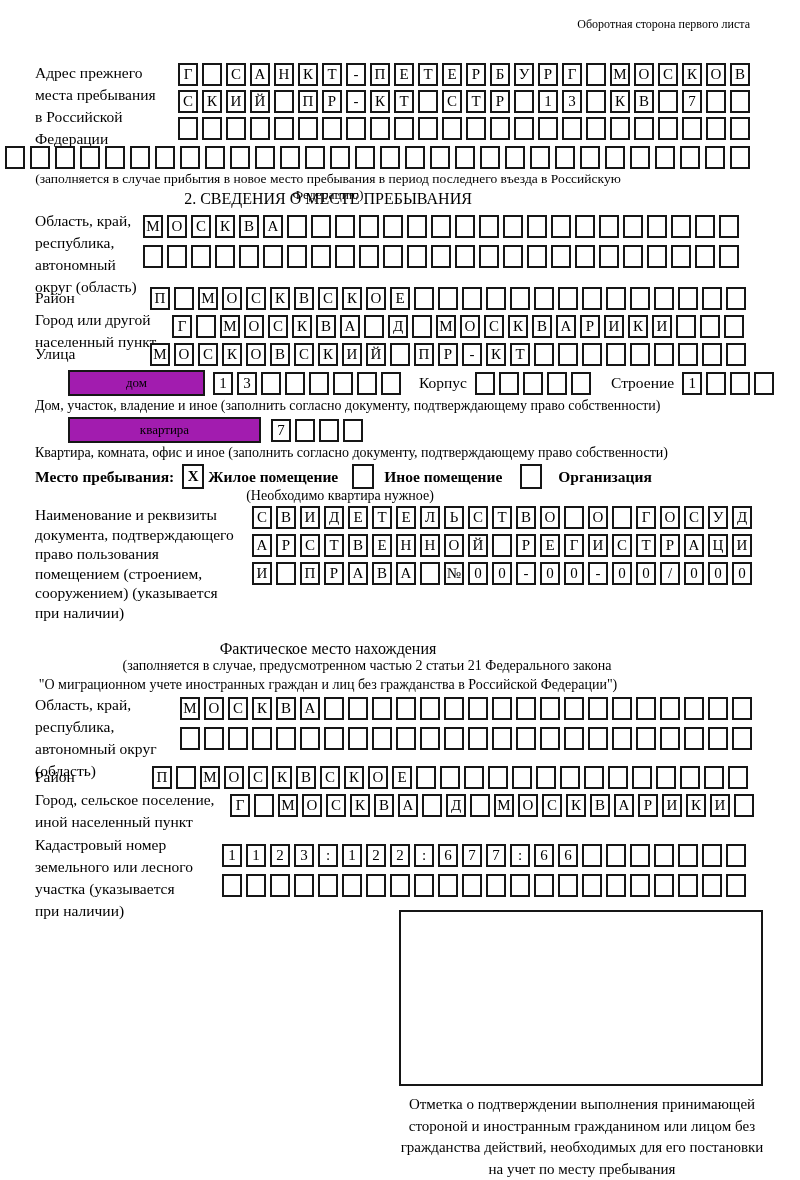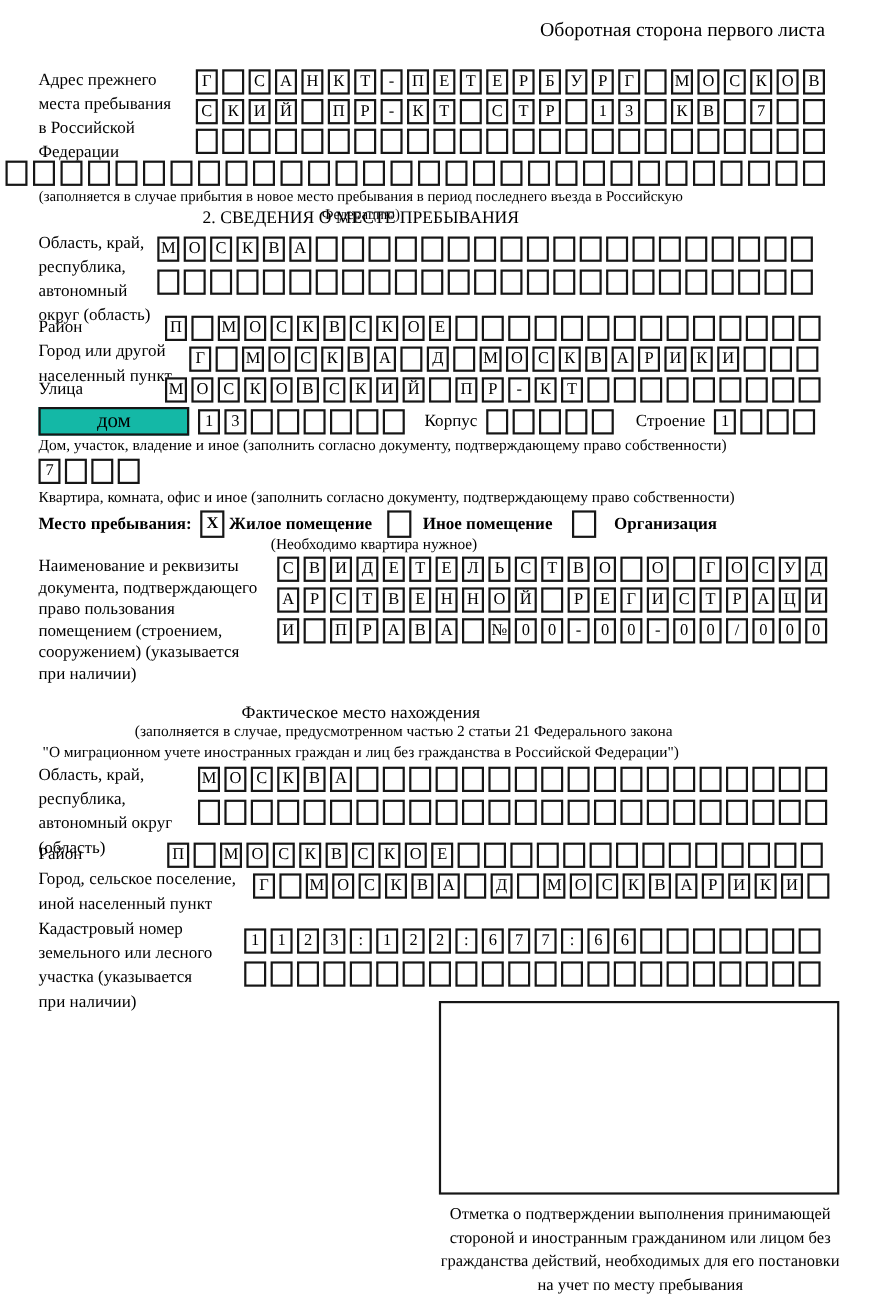--- a/index.html
+++ b/index.html
@@ -17,34 +17,34 @@
   .cells { display:flex; gap:4px; }
   .cells.wide { gap:5px; }
   .cells-col { display:flex; flex-direction:column; gap:7px; }
   .cell {
     flex:0 0 20px; width:20px; height:23px; border:2px solid #161616;
     display:flex; align-items:center; justify-content:center;
     font-size:15px; background:#fff;
   }
   .fieldbox {
     border:2px solid #161616; height:26px; display:flex; align-items:center;
-    justify-content:center; font-size:19px; background:#14b8a6;
+    justify-content:center; font-size:13px; background:#a21caf;margin-left:33px;
   }
   .chk {
     width:22px; height:25px; border:2px solid #161616; display:flex;
     align-items:center; justify-content:center; font-size:15px; background:#fff;
   }
   .row-flex { display:flex; align-items:center; }
   .stamp-box { border:2px solid #161616; background:#fff; }
   .prelines { white-space:pre-line; }
 </style>
 </head>
 <body>
 
-<div class="abs" style="top:17px; right:50px; font-size:18px;">Оборотная сторона первого листа</div>
+<div class="abs" style="top:17px; right:50px; font-size:12px;">Оборотная сторона первого листа</div>
 
 <div class="abs label" style="top:62px; left:35px;">Адрес прежнего
 места пребывания
 в Российской
 Федерации</div>
 <div class="abs" style="top:63px; left:178px; display:flex; flex-direction:column; gap:4px;">
   <div class="cells">
       <div class="cell">Г</div>
       <div class="cell"></div>
       <div class="cell">С</div>
@@ -331,20 +331,21 @@
   <div class="cells">
       <div class="cell">1</div>
       <div class="cell"></div>
       <div class="cell"></div>
       <div class="cell"></div>
     </div>
 </div>
 <div class="abs mid-note" style="top:398px; left:35px;">Дом, участок, владение и иное (заполнить согласно документу, подтверждающему право собственности)</div>
 
 <div class="abs row-flex" style="top:417px; left:35px; gap:10px;">
+  <div class="fieldbox" style="width:193px;">квартира</div>
   <div class="cells">
       <div class="cell">7</div>
       <div class="cell"></div>
       <div class="cell"></div>
       <div class="cell"></div>
     </div>
 </div>
 <div class="abs mid-note" style="top:445px; left:35px;">Квартира, комната, офис и иное (заполнить согласно документу, подтверждающему право собственности)</div>
 
 <div class="abs row-flex" style="top:464px; left:35px;font-weight:bold;">

